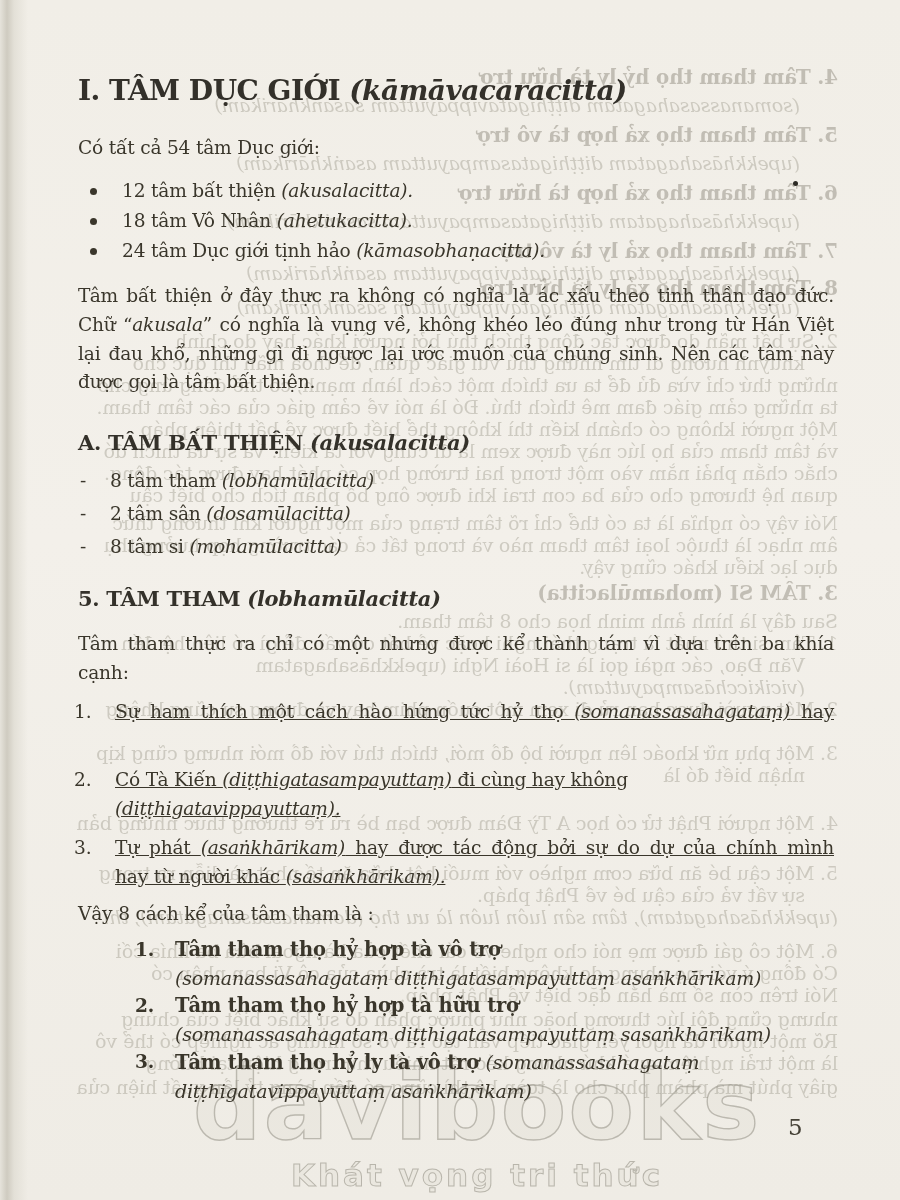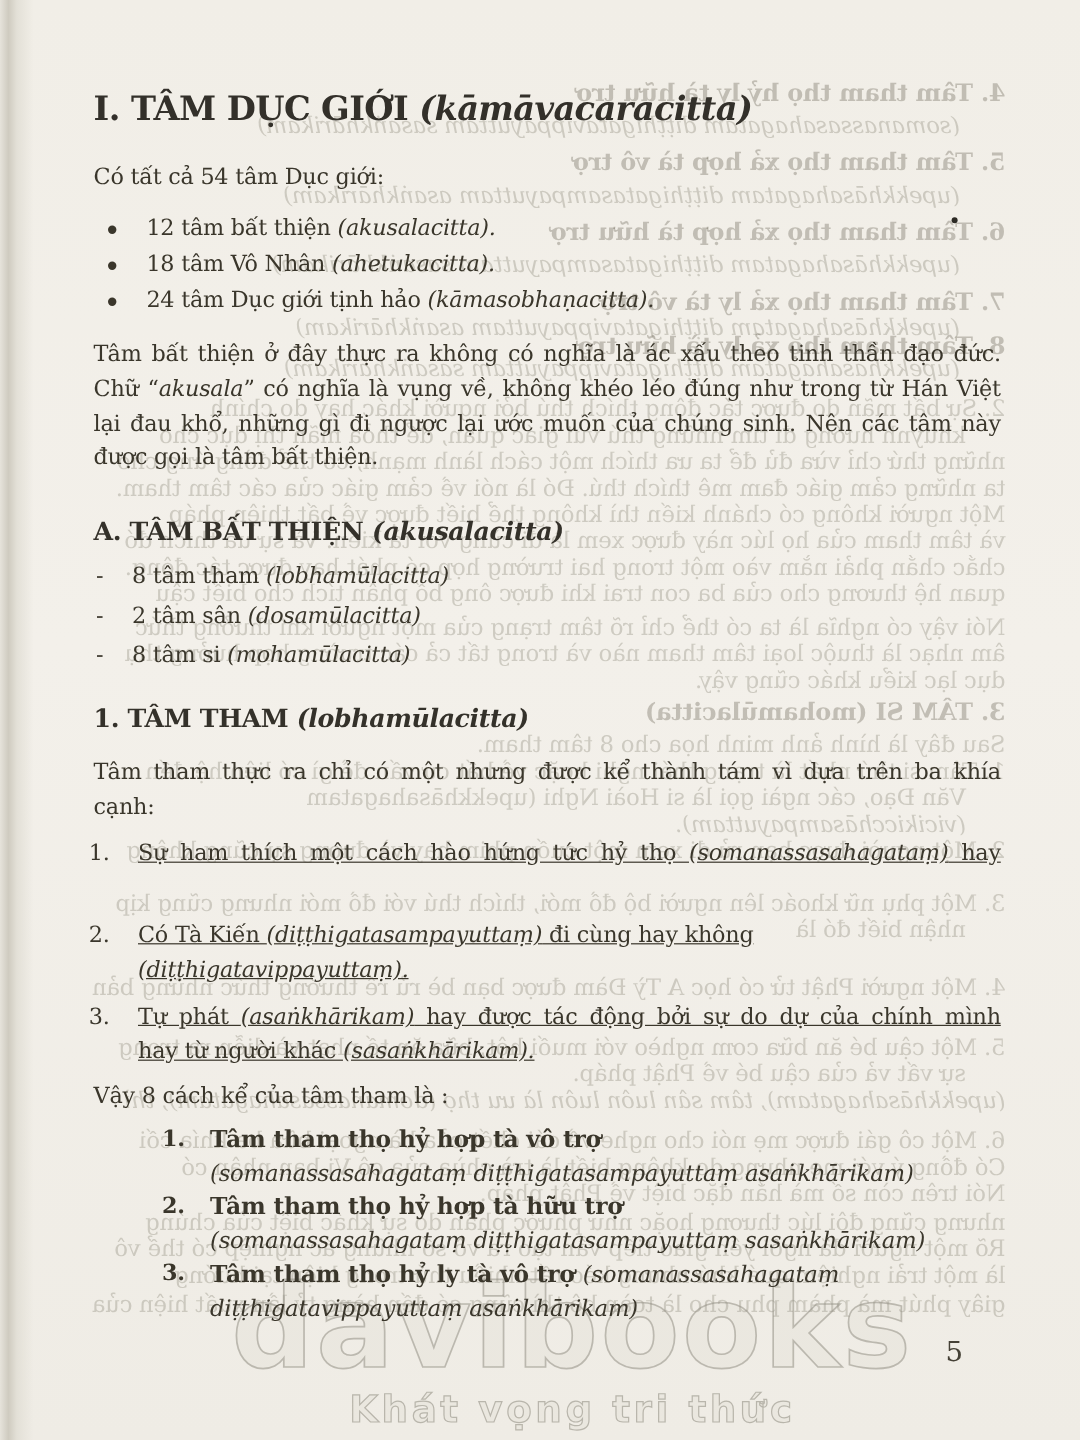--- a/index.html
+++ b/index.html
@@ -148,21 +148,21 @@
     </div>
 
     <h2 class="blk" style="top:430px"><span>A. TÂM BẤT THIỆN </span><span class="it">(akusalacitta)</span></h2>
 
     <div class="blk body-text dashlist" style="top:464px">
       <div class="li"><span class="dash">-</span><span>8 tâm tham </span><span class="it">(lobhamūlacitta)</span></div>
       <div class="li"><span class="dash">-</span><span>2 tâm sân </span><span class="it">(dosamūlacitta)</span></div>
       <div class="li"><span class="dash">-</span><span>8 tâm si </span><span class="it">(mohamūlacitta)</span></div>
     </div>
 
-    <h2 class="blk" style="top:586px"><span>1. TÂM THAM </span><span class="it">(lobhamūlacitta)</span></h2>
+    <h2 class="blk" style="top:586px"><span>5. TÂM THAM </span><span class="it">(lobhamūlacitta)</span></h2>
 
     <div class="blk body-text" style="top:630px">
       <div class="line stretch">Tâm tham thực ra chỉ có một nhưng được kể thành tám vì dựa trên ba khía</div>
       <div class="line">cạnh:</div>
     </div>
 
     <div class="aspect body-text" style="top:698px">
       <span class="num">1.</span>
       <span class="atext line stretch"><span>Sự ham thích một cách hào hứng tức hỷ thọ </span><span class="it">(somanassasahagataṃ)</span><span> hay</span></span>
     </div>

